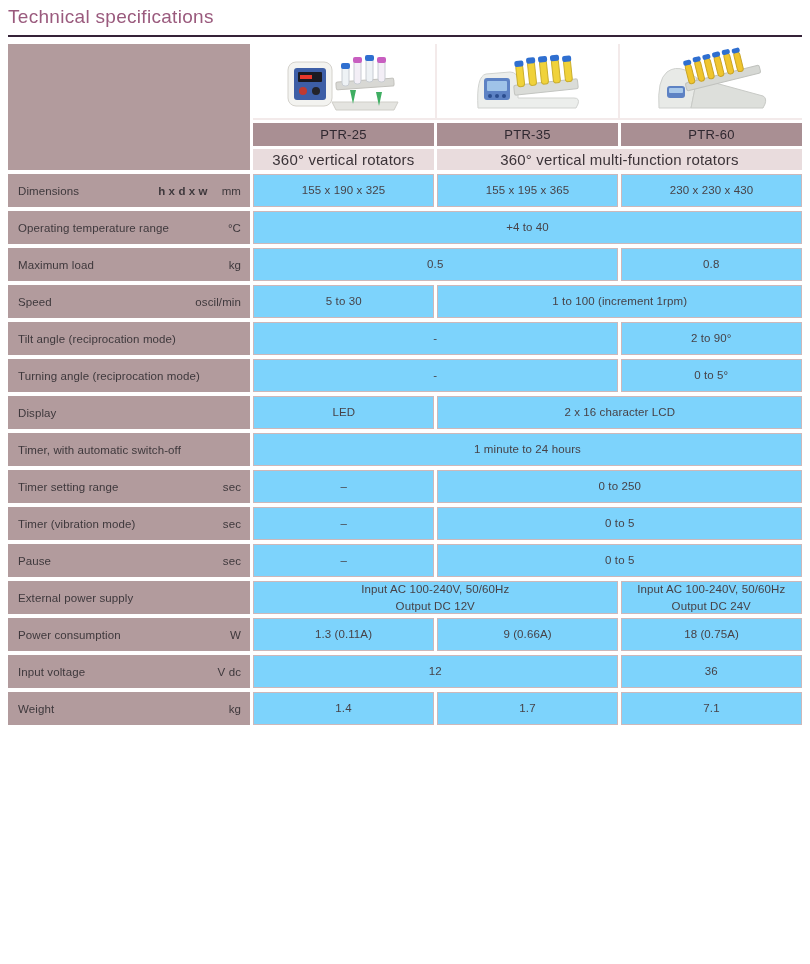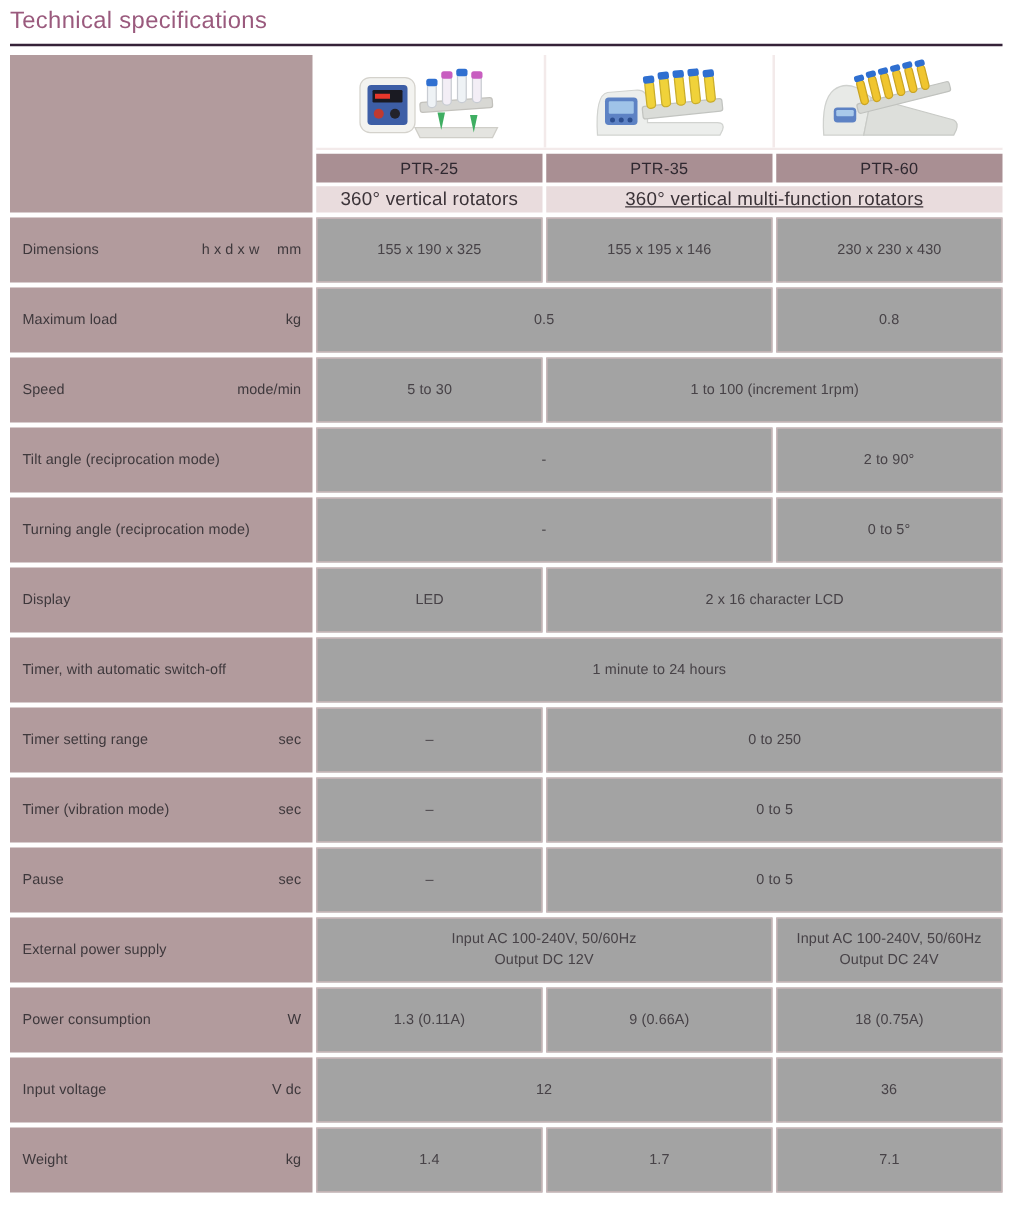--- a/index.html
+++ b/index.html
@@ -42,37 +42,37 @@
     display: flex; align-items: center; justify-content: center;
     color: #2f2830; font-size: 13px; letter-spacing: .3px;
   }
   .cat-row { display: flex; gap: 3px; margin-top: 3px; }
   .cat-cell {
     height: 21px; background: #e9dcdd;
     display: flex; align-items: center; justify-content: center;
     color: #3b3338; font-size: 15px; letter-spacing: .2px;
     flex-grow: 1; flex-basis: 0;
   }
-  .cat-cell.span-2 { flex-grow: 2.02; text-decoration: underline; }
+  .cat-cell.span-2 { flex-grow: 2.02; }
 
   
-  .trow { display: flex; height: 52px; margin-top: 4px; }
+  .trow { display: flex; height: 33px; margin-top: 4px; }
   .label-cell {
     width: 242px; flex: none; margin-right: 3px; background: #b29b9d;
     display: flex; align-items: center; padding: 0 9px 0 10px;
     color: #3e383c; font-size: 11.5px; letter-spacing: .1px;
   }
   .lname { flex: 1; text-align: left; padding-right: 4px; }
-  .lsub  { text-align: right; }
+  .lsub  { text-align: right; font-weight: bold; }
   .lunit { text-align: right; margin-left: 14px; min-width: 0; white-space: nowrap; }
   .lunit:empty, .lsub:empty { margin-left: 0; }
 
   .vals { flex: 1; display: flex; gap: 3px; }
   .vcell {
-    background: #a3a3a3; border: 1px solid #cdb8ba;
+    background: #7dd3fc; border: 1px solid #cdb8ba;
     display: flex; align-items: center; justify-content: center;
     text-align: center; color: #474247; font-size: 11.5px;
     letter-spacing: .1px; white-space: pre-line; line-height: 1.45;
     flex-grow: 1; flex-basis: 0;
   }
   .vcell.span-2 { flex-grow: 2.02; }
   .vcell.span-3 { flex-grow: 3.04; }
 </style>
 </head>
 <body>
@@ -185,43 +185,53 @@
 
     <div id="rows-container">
   <div class="trow">
     <div class="label-cell">
       <span class="lname">Dimensions</span>
       <span class="lsub">h x d x w</span>
       <span class="lunit">mm</span>
     </div>
     <div class="vals">
             <div class="vcell span-1">155 x 190 x 325</div>
-            <div class="vcell span-1">155 x 195 x 146</div>
+            <div class="vcell span-1">155 x 195 x 365</div>
             <div class="vcell span-1">230 x 230 x 430</div>
           </div>
   </div>
 
+  <div class="trow">
+    <div class="label-cell">
+      <span class="lname">Operating temperature range</span>
+      <span class="lsub"></span>
+      <span class="lunit">°C</span>
+    </div>
+    <div class="vals">
+            <div class="vcell span-3">+4 to 40</div>
+          </div>
+  </div>
 
   <div class="trow">
     <div class="label-cell">
       <span class="lname">Maximum load</span>
       <span class="lsub"></span>
       <span class="lunit">kg</span>
     </div>
     <div class="vals">
             <div class="vcell span-2">0.5</div>
             <div class="vcell span-1">0.8</div>
           </div>
   </div>
 
   <div class="trow">
     <div class="label-cell">
       <span class="lname">Speed</span>
       <span class="lsub"></span>
-      <span class="lunit">mode/min</span>
+      <span class="lunit">oscil/min</span>
     </div>
     <div class="vals">
             <div class="vcell span-1">5 to 30</div>
             <div class="vcell span-2">1 to 100 (increment 1rpm)</div>
           </div>
   </div>
 
   <div class="trow">
     <div class="label-cell">
       <span class="lname">Tilt angle (reciprocation mode)</span>

